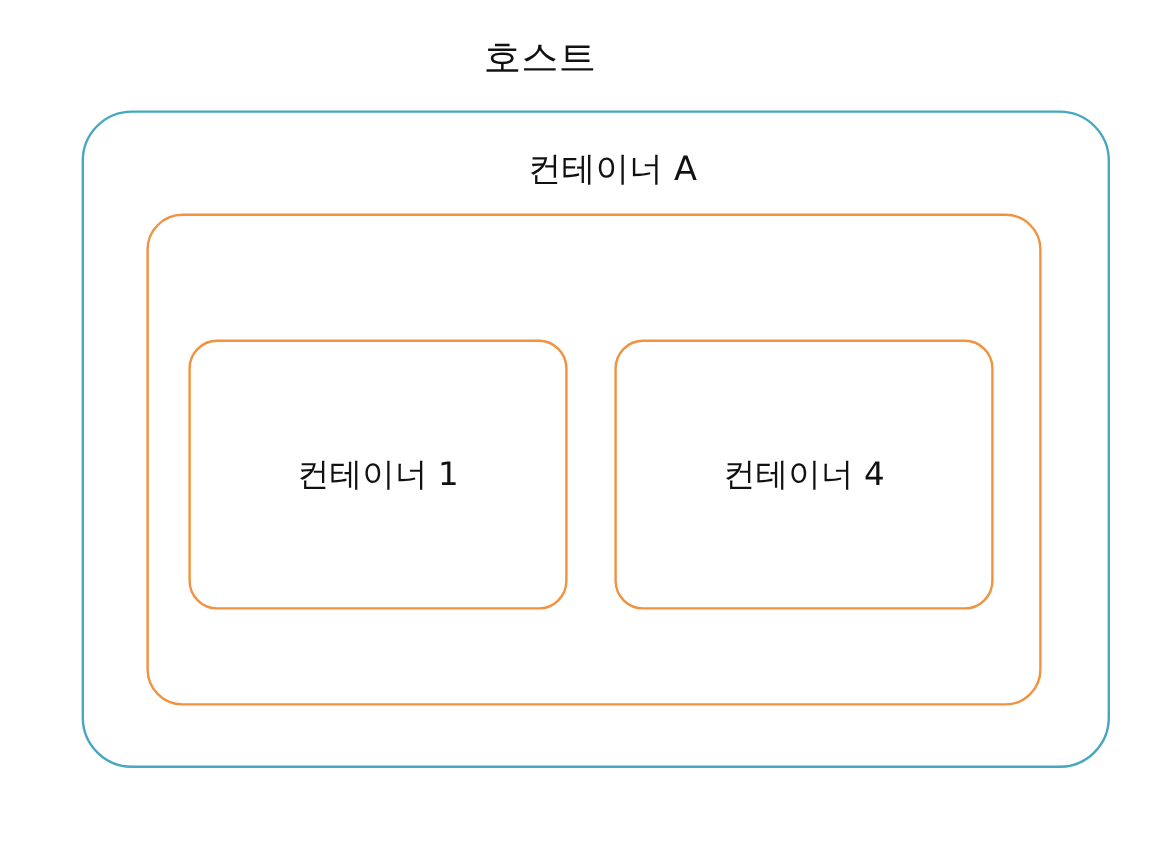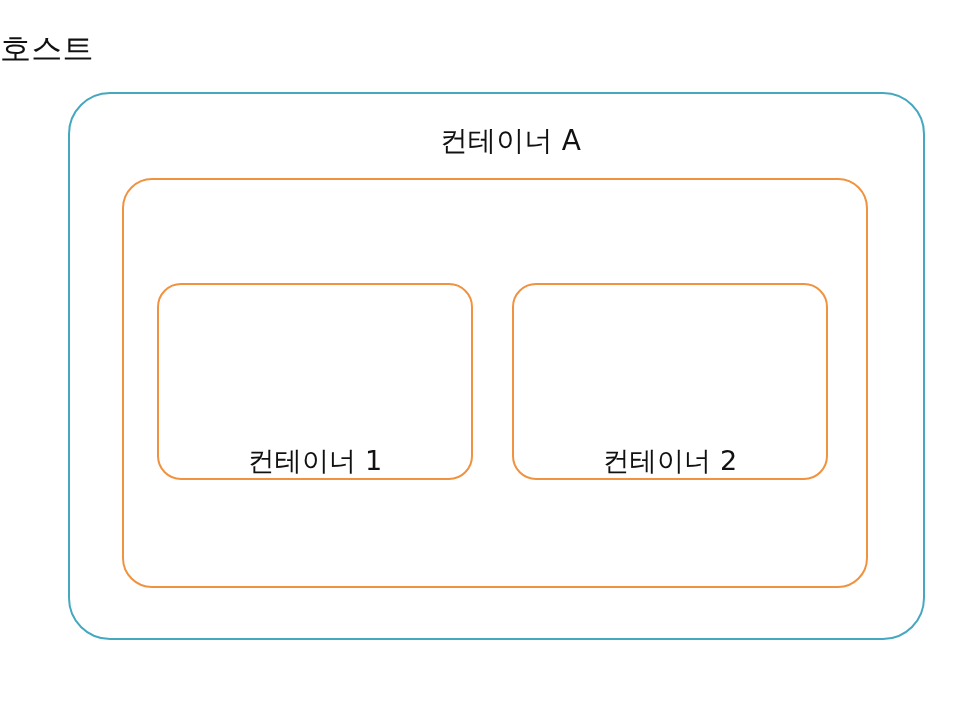--- a/index.html
+++ b/index.html
@@ -25,20 +25,21 @@
     width: 960px;
     height: 720px;
   }
 
   
   .host-title {
     position: absolute;
     left: 0;
     top: 28px;
     width: 900px;
+    text-align: center;
     font-size: 31px;
     line-height: 40px;
     font-weight: 400;
     letter-spacing: 0.2px;
     color: #111111;
     white-space: nowrap;
   }
 
   
   .host-box {
@@ -78,27 +79,27 @@
     border: 2.2px solid #f0923f;
     border-radius: 30px;
     background: transparent;
   }
 
   
   .inner-box {
     position: absolute;
     top: 283px;
     width: 316px;
-    height: 197px;
+    height: 225px;
     box-sizing: border-box;
     border: 2.2px solid #f0923f;
     border-radius: 24px;
     background: transparent;
     display: flex;
-    align-items: flex-end;
+    align-items: center;
     justify-content: center;
   }
   .inner-box.pos-left  { left: 157px; }
   .inner-box.pos-right { left: 512px; }
 
   .inner-label {
     font-size: 27px;
     line-height: 34px;
     font-weight: 400;
     letter-spacing: 0.2px;
@@ -117,16 +118,16 @@
 
   <div class="container-a-title">컨테이너 A</div>
 
   <div class="container-a-box"></div>
 
   <div class="inner-box pos-left">
     <span class="inner-label">컨테이너 1</span>
   </div>
 
   <div class="inner-box pos-right">
-    <span class="inner-label">컨테이너 2</span>
+    <span class="inner-label">컨테이너 4</span>
   </div>
 
 </div>
 
 </body></html>

